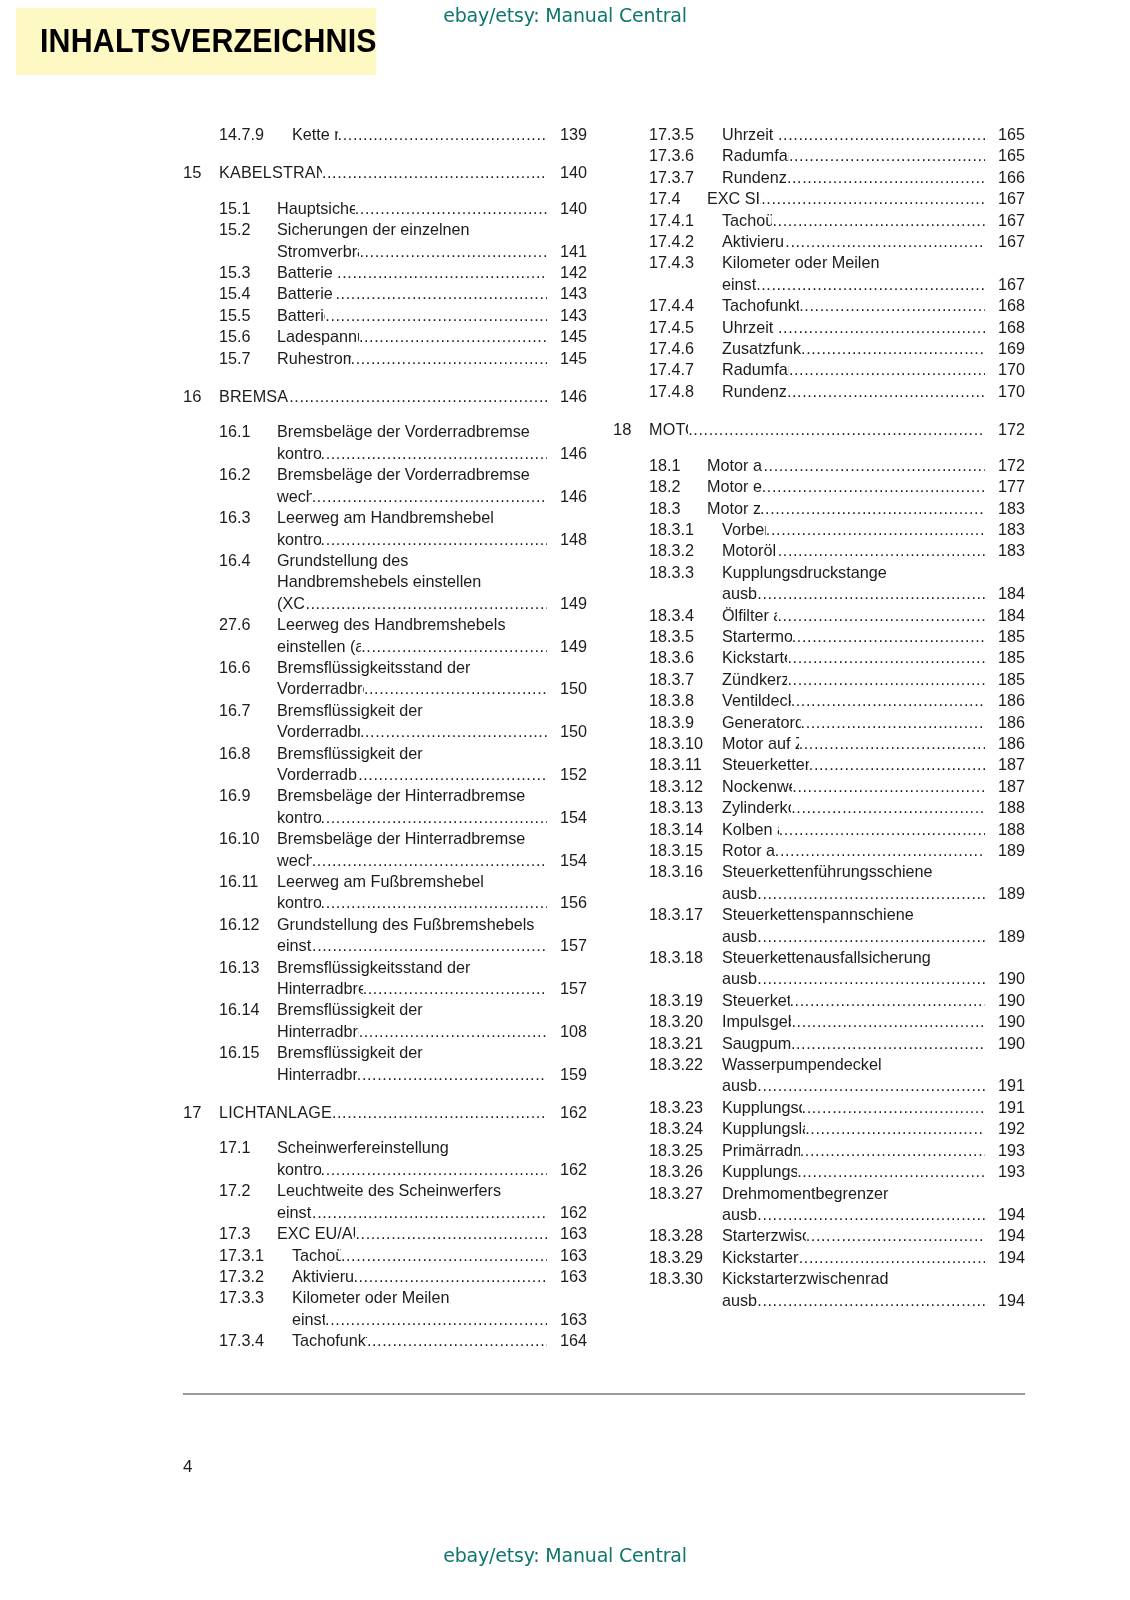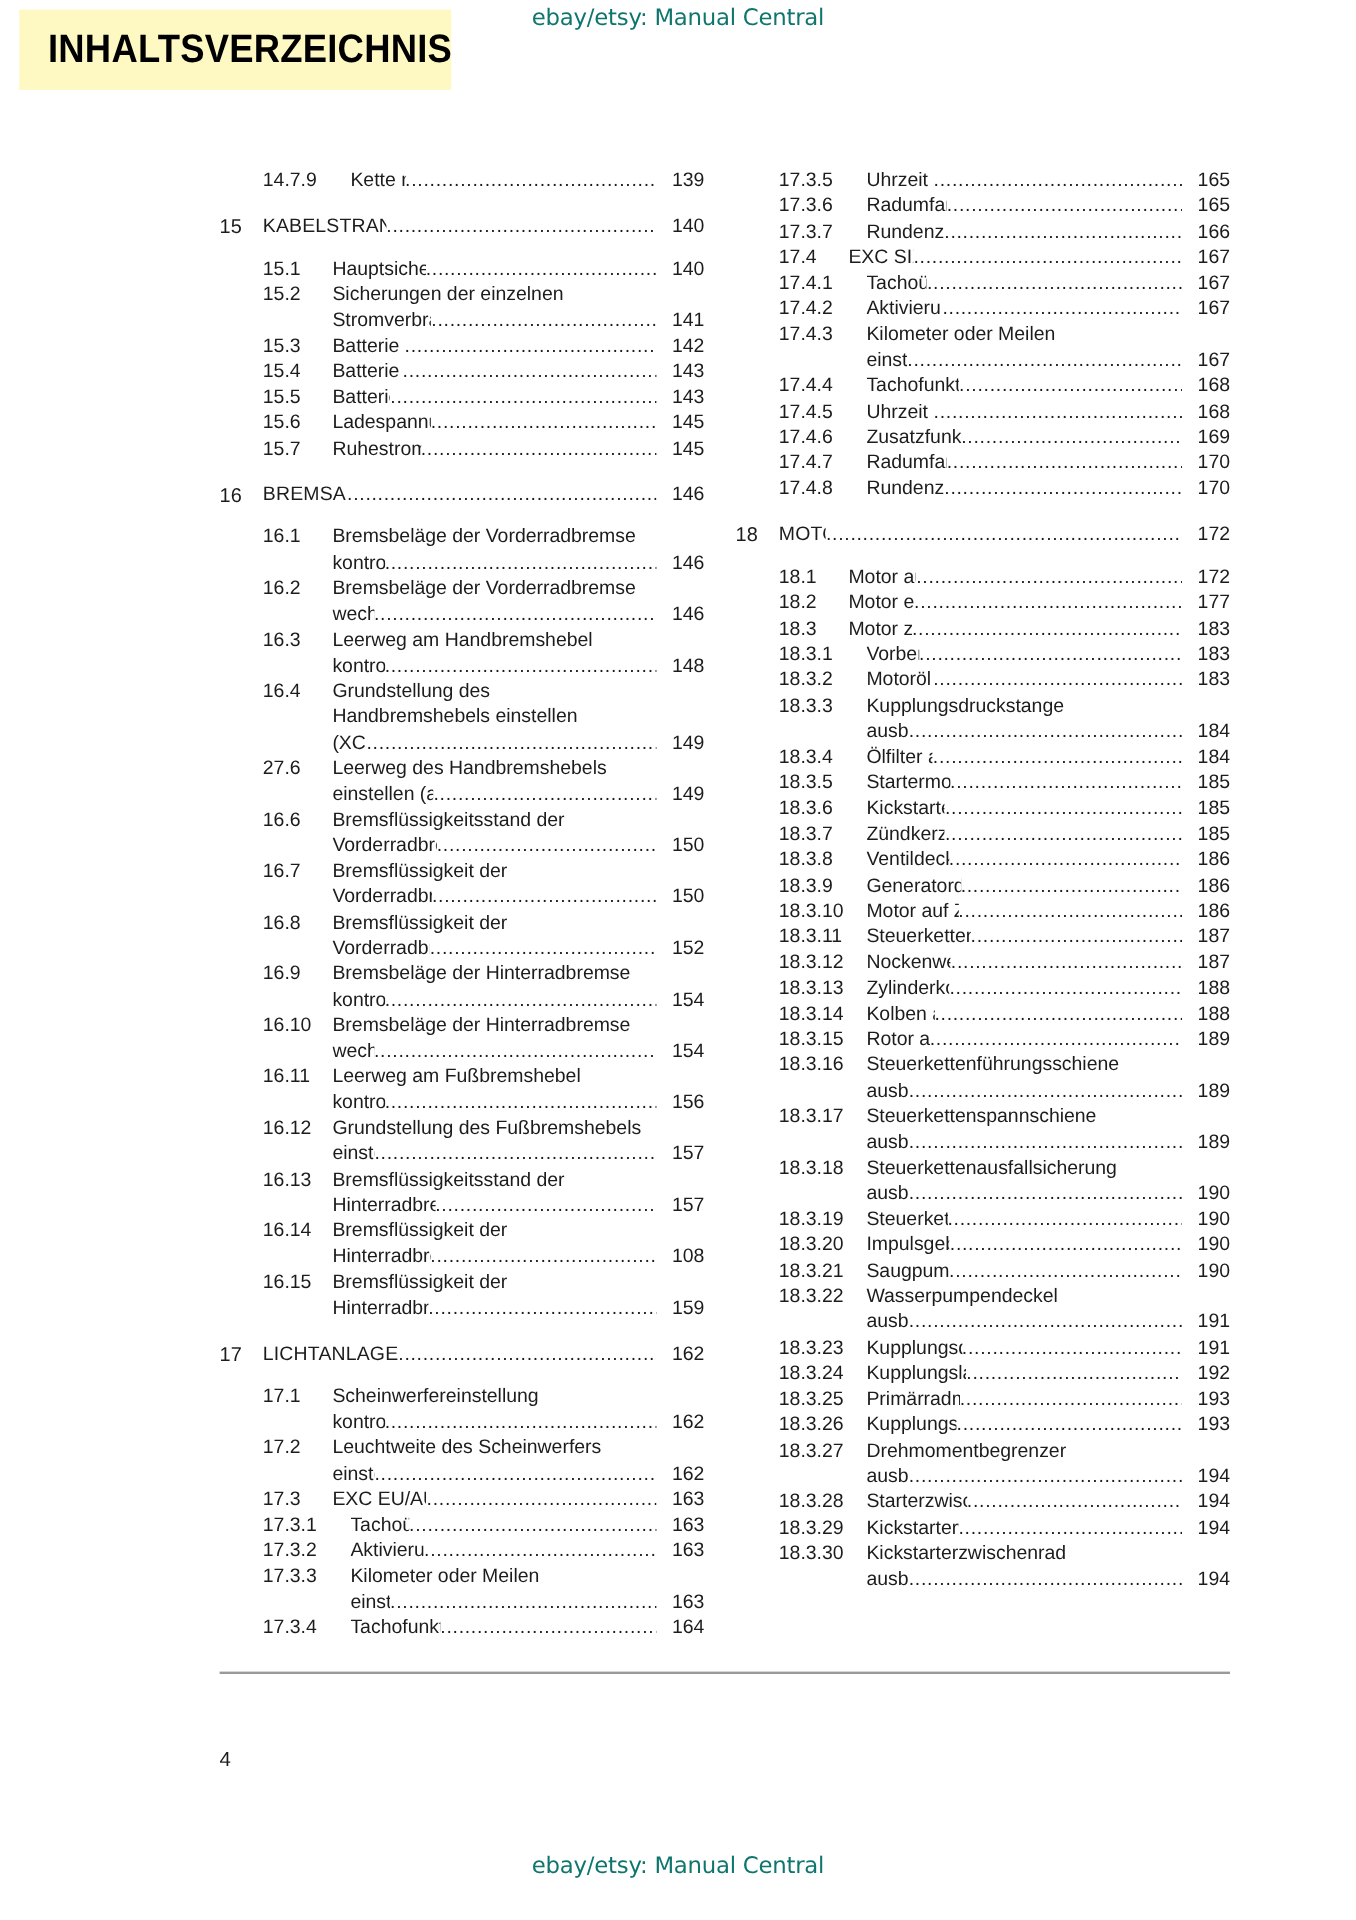--- a/index.html
+++ b/index.html
@@ -74,21 +74,21 @@
     align-items: flex-start;
     font-size: 16.2px;
     line-height: 21.4px;
     color: #1c1c1c;
   }
 
   
   .entry.lvl1 { margin-top: 17px; margin-bottom: 14px; justify-content: center; }
   .entry.lvl2 { margin-top: 0; }
   .entry.lvl3 { margin-top: 0; }
-  .entry.first { margin-top: 16px; }
+  .entry.first { margin-top: 0; }
 
   .num {
     flex: 0 0 auto;
     white-space: nowrap;
     text-align: left;
     font-size: 16.2px;
   }
   
   .lvl1 > .num { width: 36px; margin-left: 0px; }
   .lvl2 > .num { width: 58px; margin-left: 36px; }

